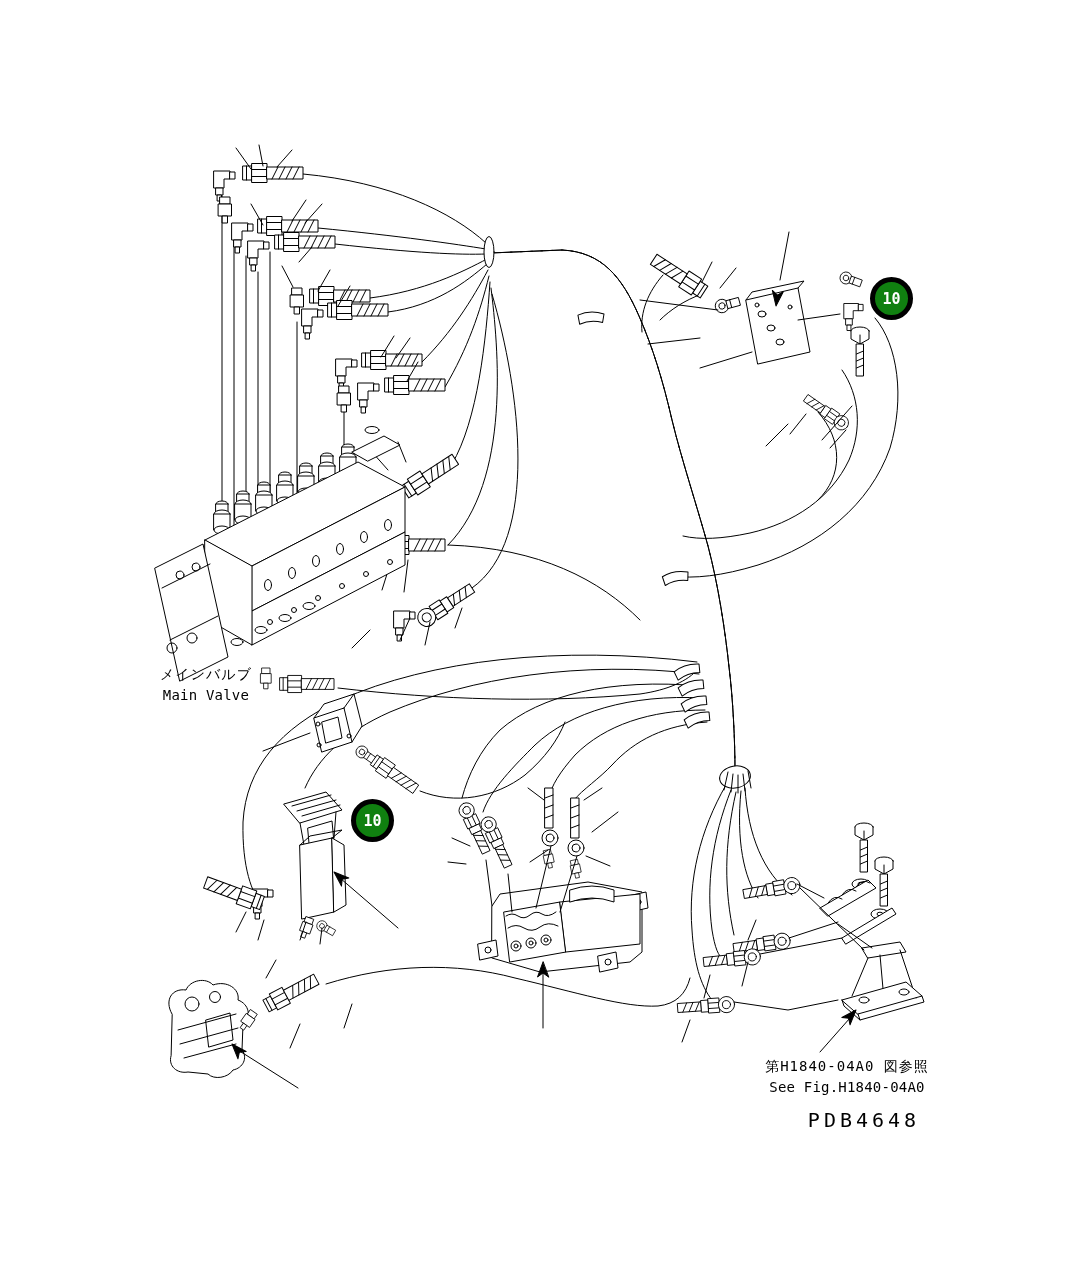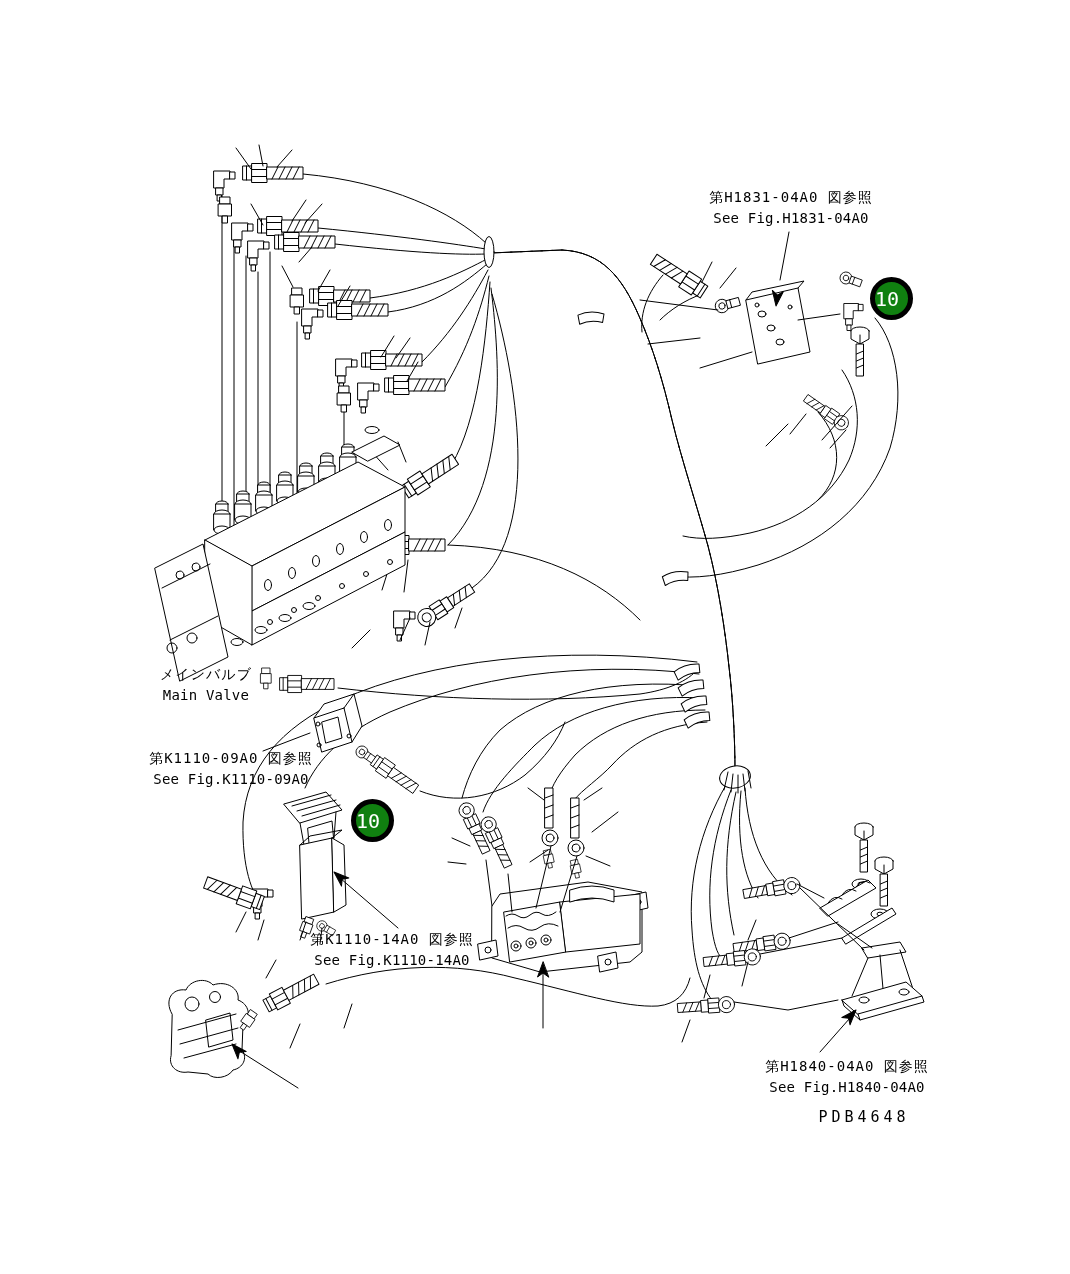--- a/index.html
+++ b/index.html
@@ -12,25 +12,25 @@
   .tube-solid{stroke-width:30;}
   .tube-core{stroke:#fff;stroke-width:27;}
   .tube-rungs{stroke-width:26;stroke-dasharray:1.6 8.6;}
   .callout{position:absolute;transform:translateX(-50%);text-align:center;
            font-size:14px;line-height:21px;white-space:nowrap;}
   .callout .line{display:block;}
   .jp{letter-spacing:1px;}
   .en{letter-spacing:0.2px;}
   .badge{position:absolute;box-sizing:border-box;width:43px;height:43px;
          border:5px solid #000;border-radius:50%;color:#fff;display:flex;
-         align-items:center;font-size:20px;}
+         align-items:center;justify-content:center;font-size:15px;font-weight:bold;}
   .badge1{left:870px;top:277px;}
   .badge2{left:351px;top:799px;}
   .pn{position:absolute;left:864px;top:1108px;transform:translateX(-50%);
-      font-size:15px;letter-spacing:4px;}
+      font-size:20px;letter-spacing:4px;}
 </style>
 </head>
 <body>
 
 <div class="stage">
 
 <svg width="1070" height="1274" viewBox="0 0 1070 1274">
 <defs>
   <g id="hosefit">
     <rect class="w" x="0" y="-7" width="9" height="14"></rect>
@@ -352,39 +352,27 @@
   <path d="M 178 1030 L 236 1014 M 180 1044 L 238 1028 M 184 1058 L 236 1044"></path>
   <path d="M 206 1020 L 230 1013 L 233 1040 L 209 1047 Z"></path>
   <use href="#plugv" transform="translate(254,1012) rotate(35) scale(0.8)"></use>
   <use href="#hosefit" transform="translate(266,1006) rotate(-28) scale(0.95)"></use>
   <path d="M 300 1024 L 290 1048 M 352 1004 L 344 1028 M 266 978 L 276 960"></path>
   <path d="M 298 1088 L 238 1050"></path>
   <use href="#arrow" transform="translate(232,1044) rotate(-42)"></use>
 </g>
 </svg>
 
-<div class="callout" style="left:791px;top:187px">
-  <span class="line jp">第H1831-04A0 図参照</span>
-  <span class="line en">See Fig.H1831-04A0</span>
-</div>
 
 <div class="callout" style="left:206px;top:664px">
   <span class="line jp">メインバルブ</span>
   <span class="line en">Main Valve</span>
 </div>
 
-<div class="callout" style="left:231px;top:748px">
-  <span class="line jp">第K1110-09A0 図参照</span>
-  <span class="line en">See Fig.K1110-09A0</span>
-</div>
-
-<div class="callout" style="left:392px;top:929px">
-  <span class="line jp">第K1110-14A0 図参照</span>
-  <span class="line en">See Fig.K1110-14A0</span>
-</div>
+
 
 
 
 <div class="callout" style="left:847px;top:1056px">
   <span class="line jp">第H1840-04A0 図参照</span>
   <span class="line en">See Fig.H1840-04A0</span>
 </div>
 
 <div class="badge badge1" style="background:#108010">
   <span>10</span>

